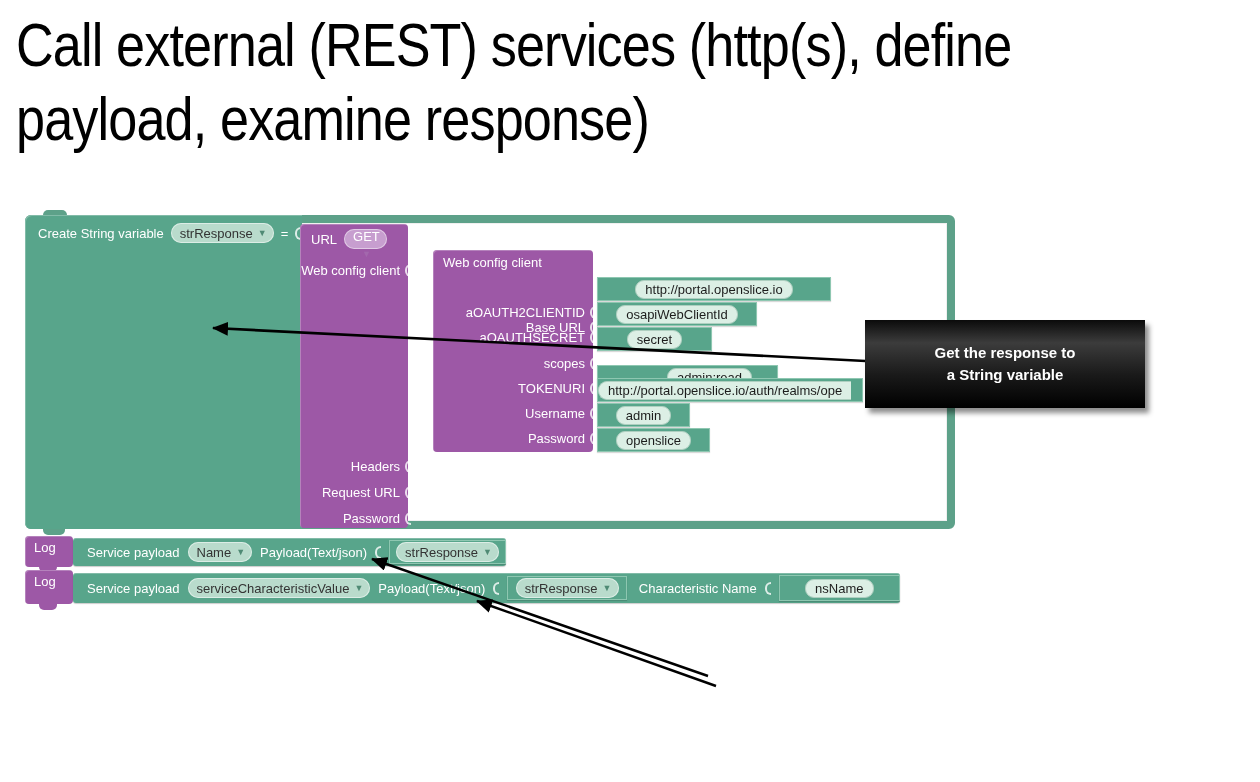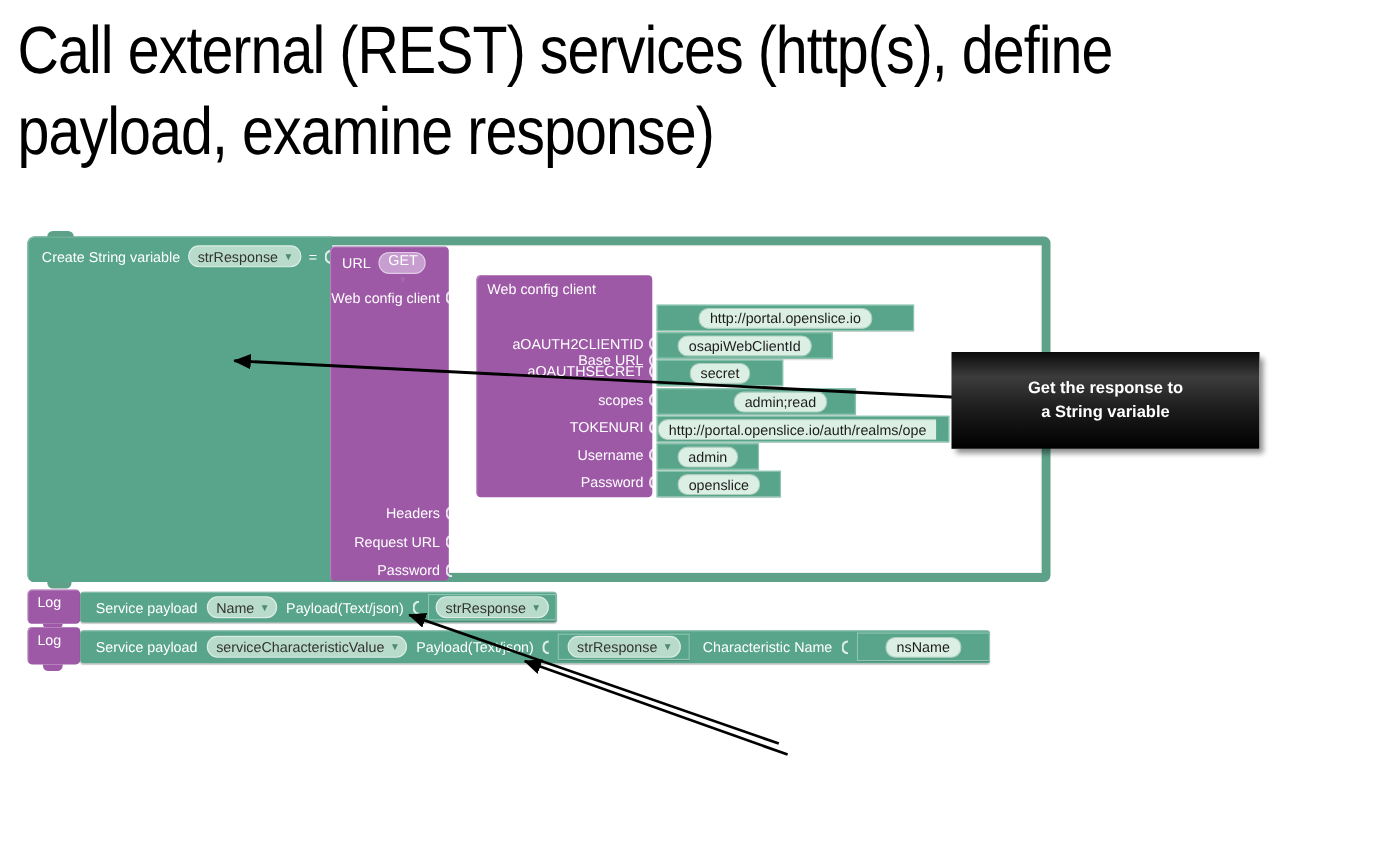--- a/index.html
+++ b/index.html
@@ -162,21 +162,21 @@
 
     <div class="abs val-block" style="left:572px; top:62px;  width:234px;">
       <span class="chip-text">http://portal.openslice.io</span>
       </div>
     <div class="abs val-block" style="left:572px; top:87px;  width:160px;">
       <span class="chip-text">osapiWebClientId</span>
       </div>
     <div class="abs val-block" style="left:572px; top:112px; width:115px;">
       <span class="chip-text">secret</span>
       </div>
-    <div class="abs val-block" style="left:572px; top:138px; width:181px;padding-left:44px;">
+    <div class="abs val-block" style="left:572px; top:150px; width:181px;padding-left:44px;">
       <span class="chip-text">admin;read</span>
       </div>
     <div class="abs val-block" style="left:572px; top:163px; width:266px; justify-content:flex-start; ">
       <span class="chip-text" style="border-radius:9px 0 0 9px; border-right:0;">http://portal.openslice.io/auth/realms/ope</span>
       </div>
     <div class="abs val-block" style="left:572px; top:188px; width:93px;">
       <span class="chip-text">admin</span>
       </div>
     <div class="abs val-block" style="left:572px; top:213px; width:113px;">
       <span class="chip-text">openslice</span>

